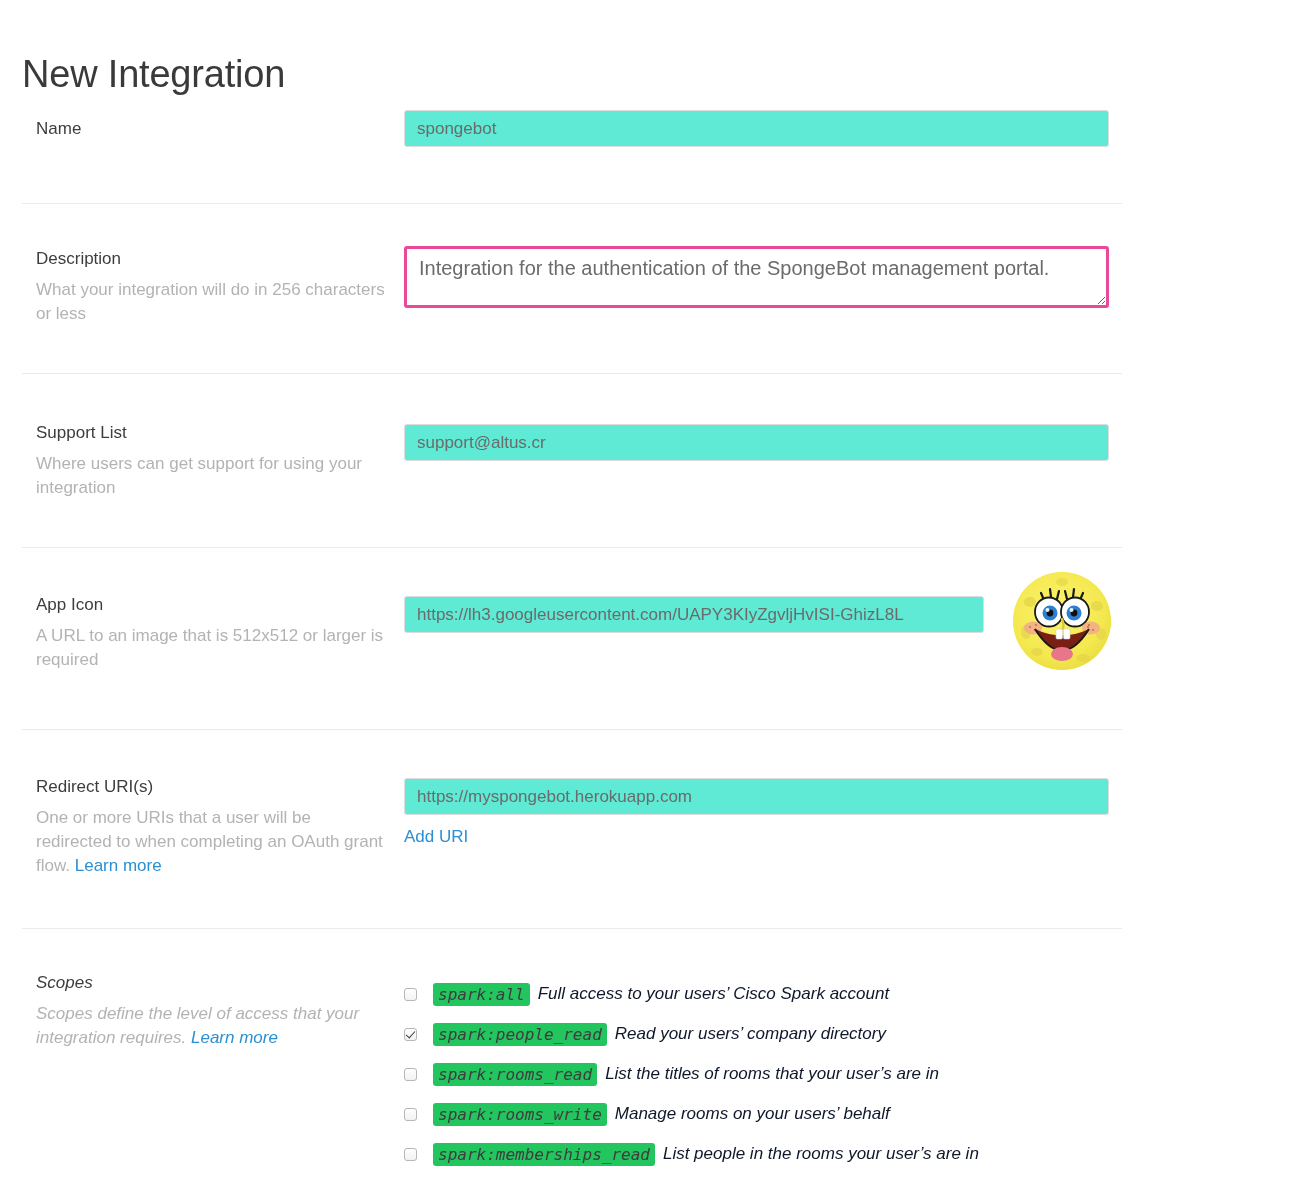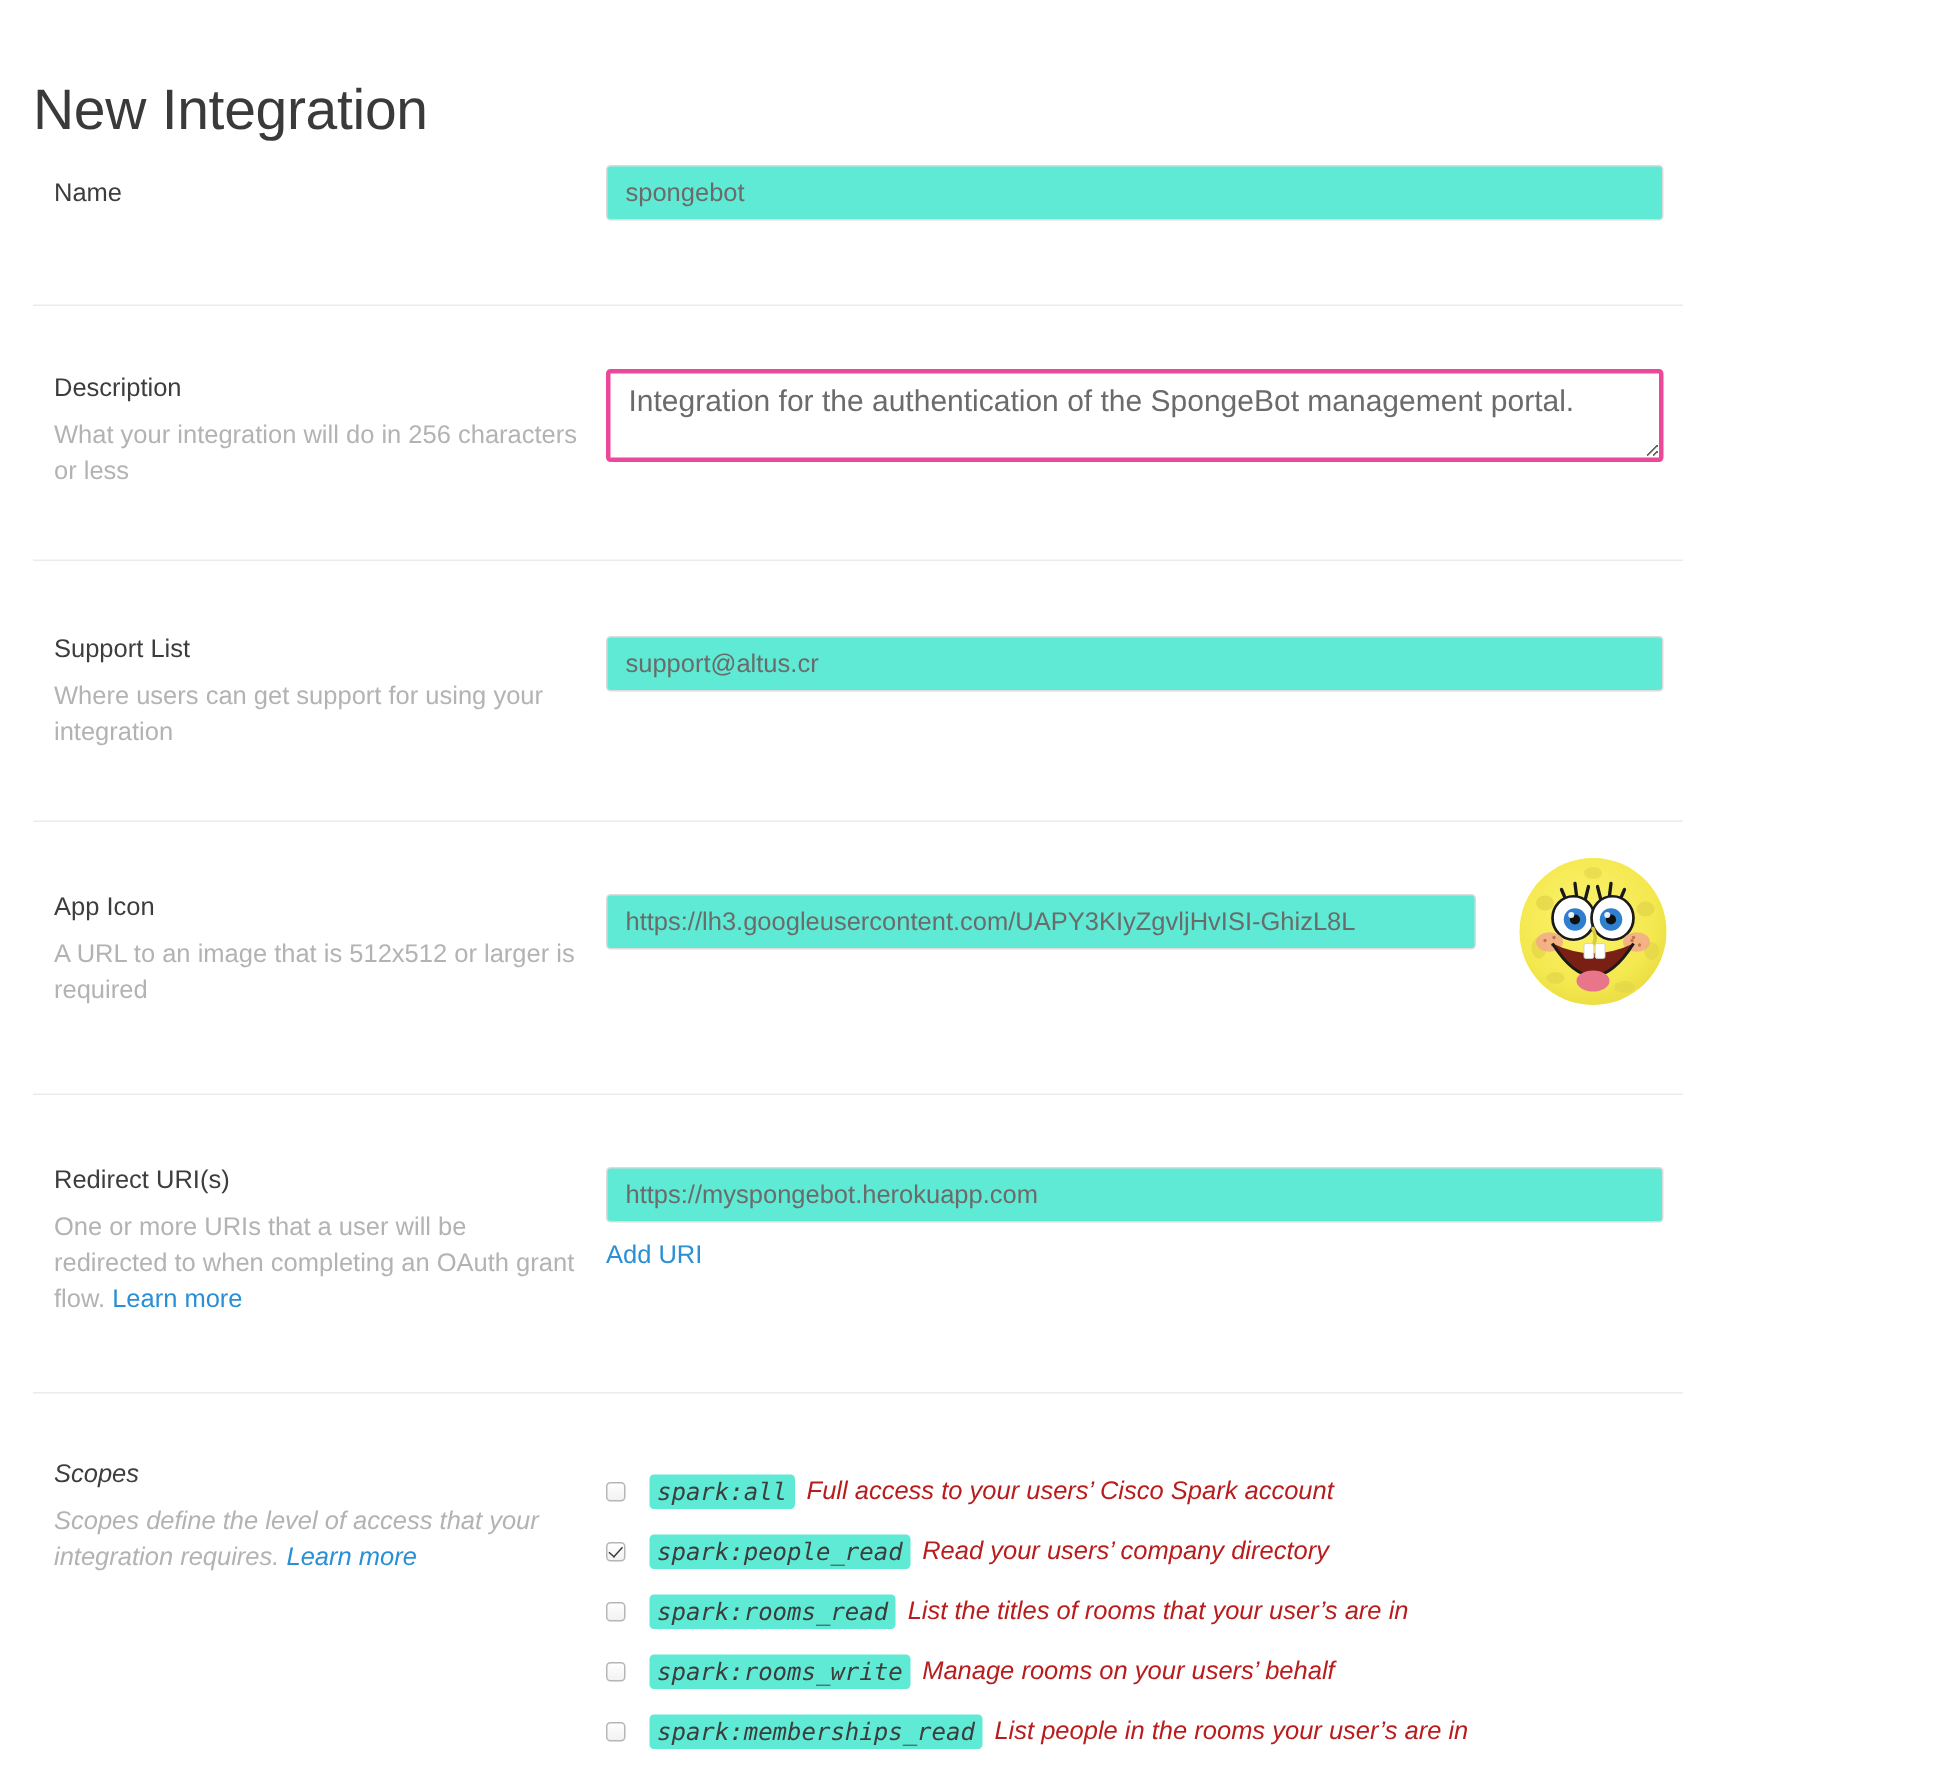--- a/index.html
+++ b/index.html
@@ -171,29 +171,29 @@
     width: 4px;
     height: 8px;
     border: solid #3c3c3c;
     border-width: 0 1.6px 1.6px 0;
     transform: rotate(42deg);
   }
   .scope-code {
     font-family: "DejaVu Sans Mono", "Liberation Mono", monospace;
     font-size: 16px;
     color: #3d3d3d;
-    background: #5eead4;
+    background: #22c55e;
     border-radius: 3px;
     padding: 2px 5px;
     white-space: nowrap;
     text-align: right;
   }
   .scope-desc {
     font-size: 17px;
-    color: #b91c1c;
+    color: #0f172a;
     margin-left: 8px;
     white-space: nowrap;
   }
 </style>
 </head>
 <body>
 
 <div class="page">
 
   <div class="page-title">New Integration</div>

